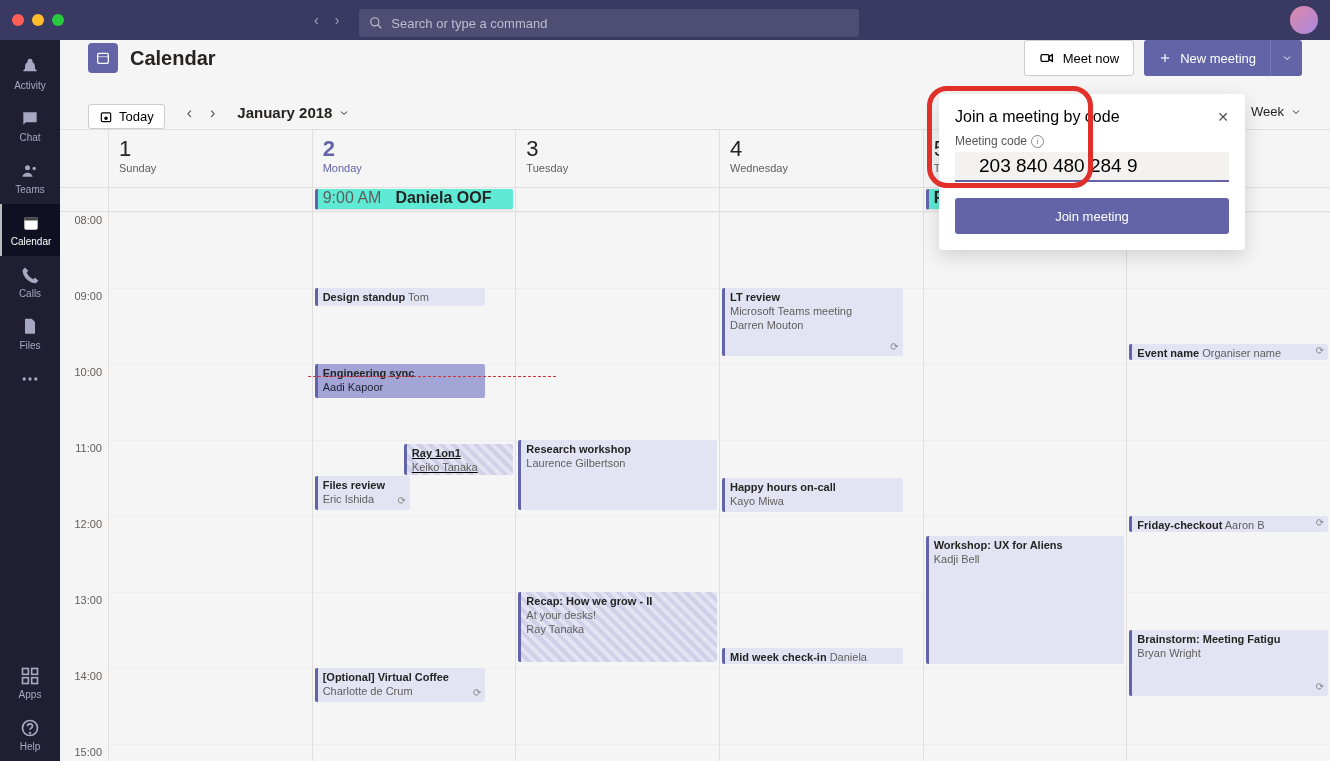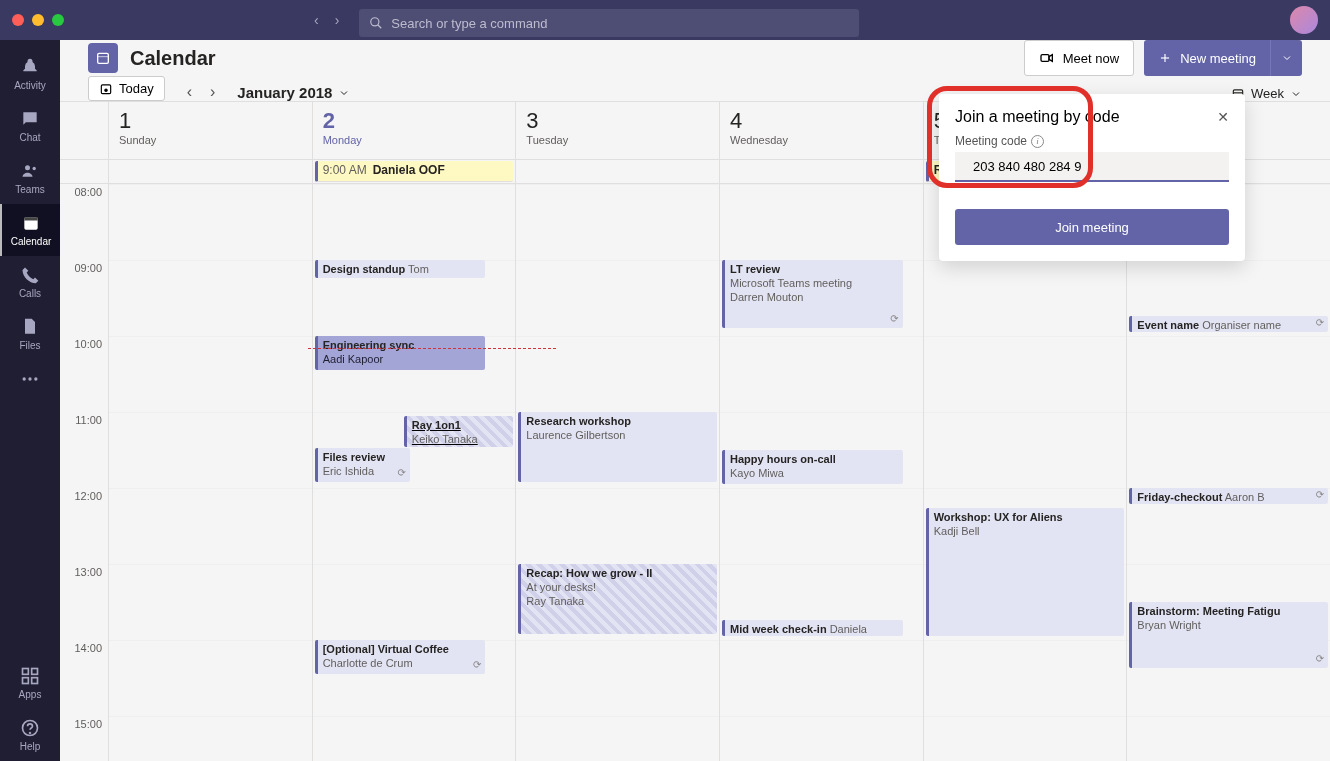--- a/index.html
+++ b/index.html
@@ -32,21 +32,21 @@
 
     
     .hdr { height: 60px; display: flex; align-items: center; padding: 0 28px; }
     .hdr-icon { width: 30px; height: 30px; background: #6264a7; border-radius: 4px; display: flex; align-items: center; justify-content: center; color: #fff; margin-right: 12px; }
     .hdr-title { font-size: 20px; font-weight: 700; color: #252423; flex: 1; }
     .btn-outline { height: 36px; padding: 0 14px; border: 1px solid #ccc; background: #fff; border-radius: 3px; display: flex; align-items: center; gap: 8px; font-size: 13px; cursor: pointer; margin-right: 10px; }
     .btn-primary { height: 36px; padding: 0 14px; background: #6264a7; color: #fff; border: none; border-radius: 3px 0 0 3px; display: flex; align-items: center; gap: 8px; font-size: 13px; cursor: pointer; }
     .btn-chev { height: 36px; width: 32px; background: #6264a7; color: #fff; border: none; border-left: 1px solid #7577b8; border-radius: 0 3px 3px 0; cursor: pointer; display:flex; align-items:center; justify-content:center; }
 
     
-    .subhdr { height: 40px; display: flex; align-items: flex-end; padding: 0 28px; }
+    .subhdr { height: 40px; display: flex; align-items: flex-start; padding: 0 28px; margin-top: 28px; }
     .today-btn { display: flex; align-items: center; gap: 6px; padding: 4px 10px; border: 1px solid #ccc; border-radius: 3px; font-size: 13px; cursor: pointer; background: #fff; }
     .date-nav { display: flex; gap: 18px; margin: 0 22px; color: #555; }
     .date-nav span { cursor: pointer; }
     .date-label { font-size: 15px; font-weight: 600; color: #252423; display: flex; align-items: center; gap: 6px; }
     .view-picker { margin-left: auto; display: flex; align-items: center; gap: 6px; font-size: 13px; color: #252423; cursor: pointer; }
 
     
     .cal { flex: 1; display: flex; flex-direction: column; border-top: 1px solid #e1dfdd; }
     .dayhdr { display: flex; height: 58px; border-bottom: 1px solid #e1dfdd; }
     .timecol-h { width: 48px; }
@@ -66,30 +66,30 @@
     .dc { flex: 1; border-left: 1px solid #e1dfdd; position: relative; }
     .hline { position: absolute; left: 0; right: 0; border-top: 1px solid #f0efee; }
     .nowline { position: absolute; left: 48px; right: 0; border-top: 1px dashed #d13438; }
 
     
     .ev { position: absolute; left: 2px; right: 2px; background: #e3e4f3; border-left: 3px solid #6264a7; padding: 2px 5px; font-size: 11px; line-height: 14px; overflow: hidden; border-radius: 2px; cursor: pointer; }
     .ev.dark { background: #a3a5d6; color: #1f1e33; }
     .ev.stripe { background: repeating-linear-gradient(45deg,#e3e4f3,#e3e4f3 4px,#d0d1e8 4px,#d0d1e8 8px); }
     .ev .t { font-weight: 600; color: #252423; }
     .ev .s { color: #605e5c; }
-    .ev.allday { position:absolute; top:1px; bottom:1px; height:auto; background:#fef9c3; font-size:12px;}
+    .ev.allday { position:absolute; top:1px; bottom:1px; height:auto; background:#5eead4; font-size:16px;gap:8px;}
     .sync-ic { position:absolute; right:4px; bottom:2px; font-size:10px; color:#888;}
 
     
     .popover { position: absolute; top: 94px; right: 85px; width: 306px; background: #fff; border-radius: 4px; box-shadow: 0 6px 20px rgba(0,0,0,.15); padding: 14px 16px 16px; z-index: 10; }
     .popover-hdr { display: flex; justify-content: space-between; align-items: center; margin-bottom: 8px; }
     .popover-title { font-size: 16px; font-weight: 400; }
     .popover-x { cursor: pointer; color: #555; font-size: 14px; }
     .popover-label { font-size: 12px; color: #555; display: flex; align-items: center; gap: 4px; margin-bottom: 4px; }
-    .popover input { width: 100%; height: 30px; border: none; border-bottom: 2px solid #6264a7; background: #f3f2f1; padding: 0 18px; font-size: 13px; margin-bottom: 27px; }
+    .popover input { width: 100%; height: 30px; border: none; border-bottom: 2px solid #6264a7; background: #f3f2f1; padding: 0 24px; font-size: 19px; margin-bottom: 16px; }
     .popover-btn { width: 100%; height: 36px; background: #6264a7; color: #fff; border: none; border-radius: 3px; font-size: 13px; cursor: pointer; }
     .highlight-oval { position: absolute; top: -8px; left: -12px; width: 166px; height: 102px; border: 5px solid #e1302a; border-radius: 20px; pointer-events: none; }
 
     .info-ic { display:inline-flex; width:13px; height:13px; border:1px solid #888; border-radius:50%; align-items:center; justify-content:center; font-size:9px; color:#888; font-style:italic; font-family:serif;}
   </style>
 </head>
 <body>
 
 <div class="titlebar">
   <div class="traffic">

